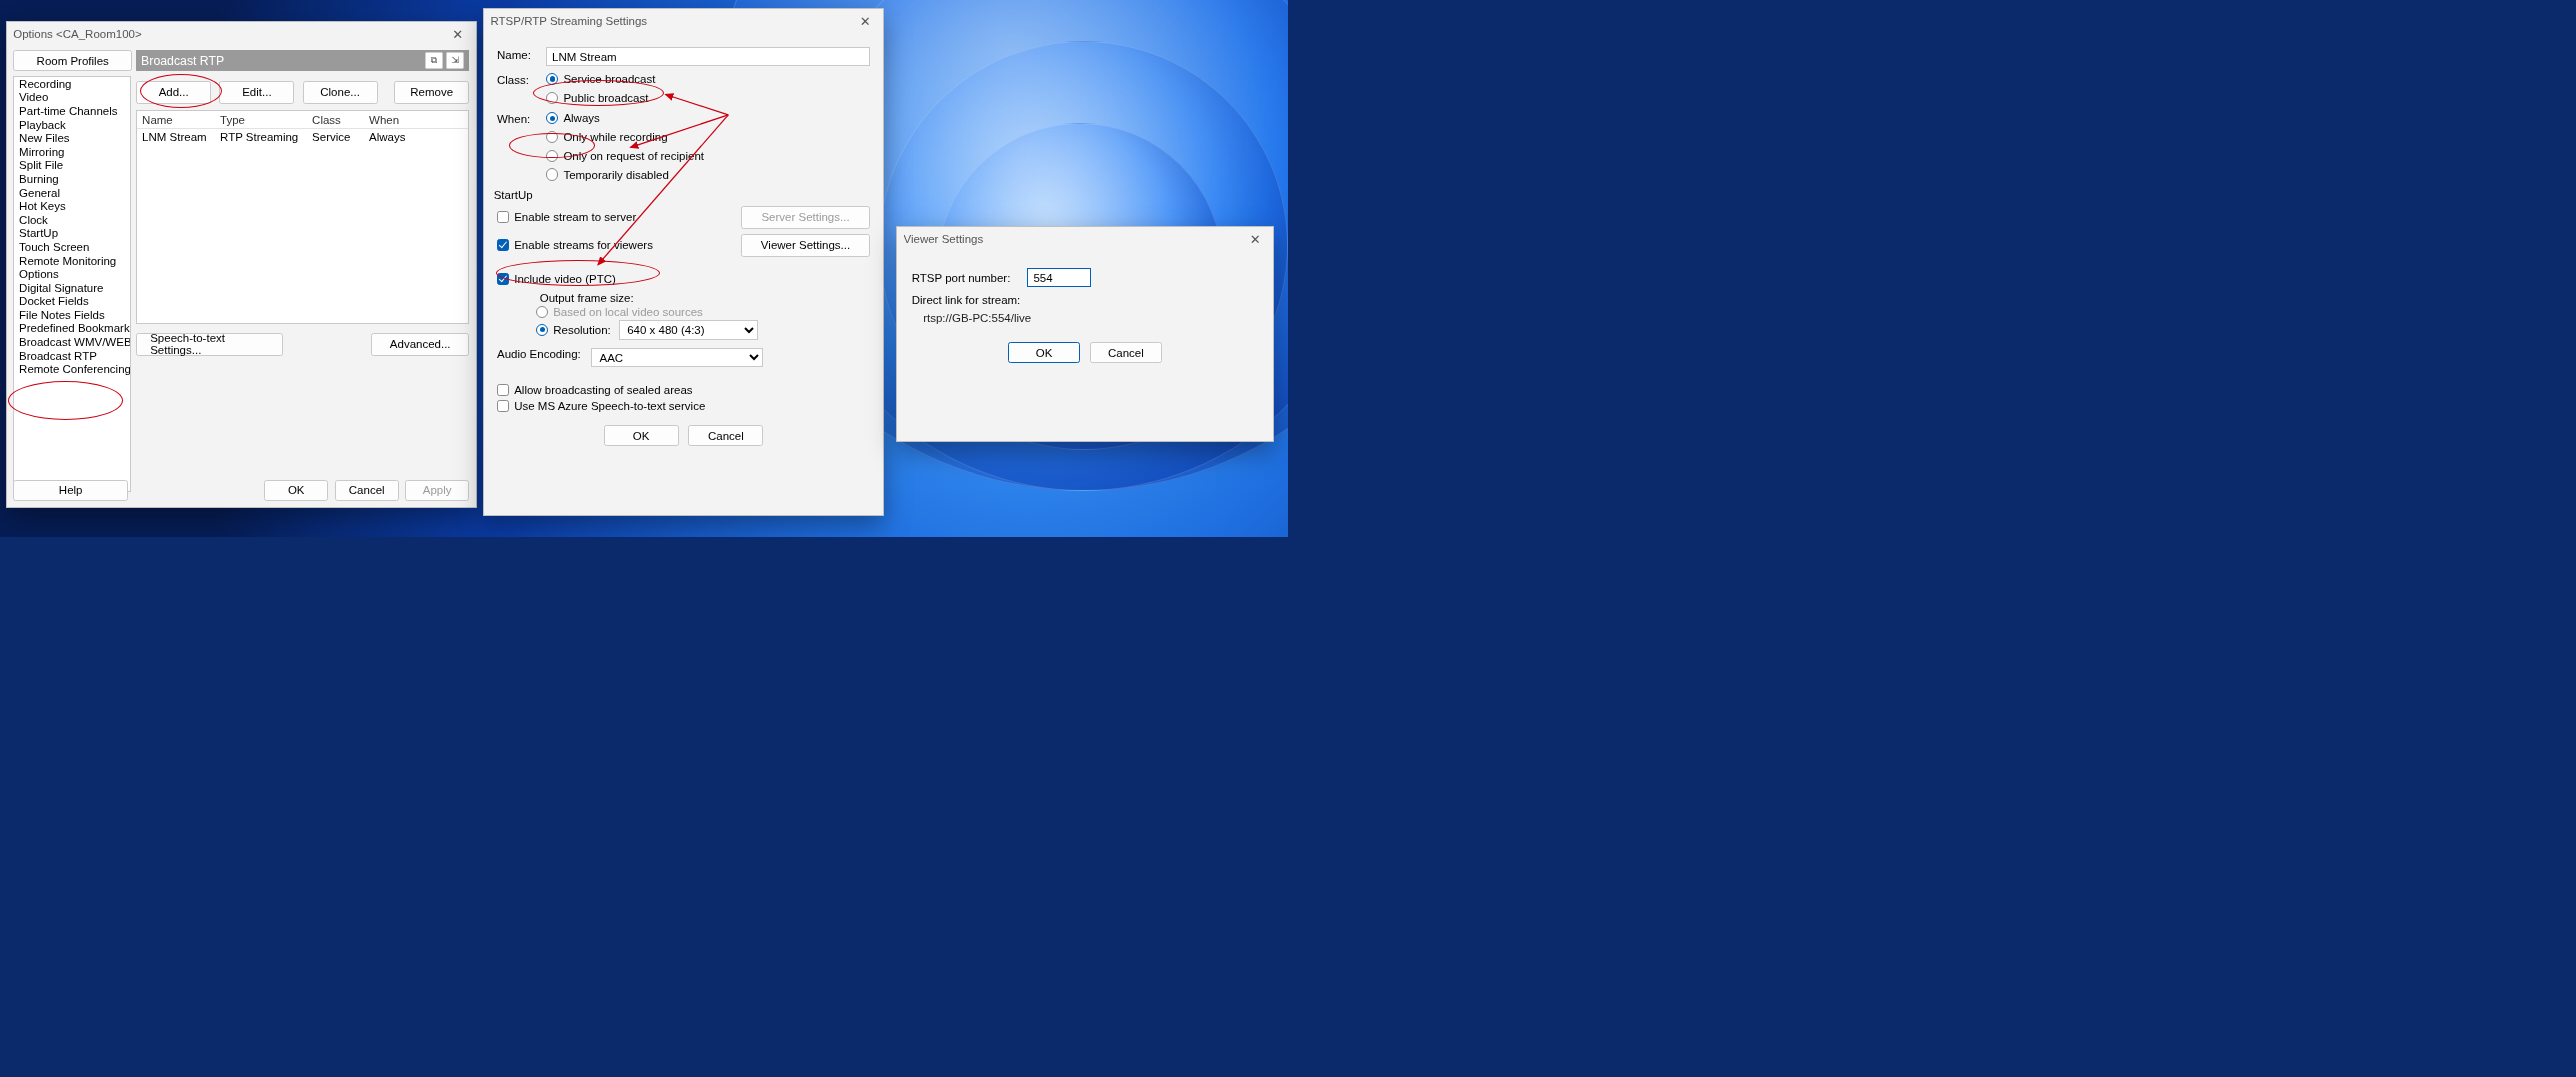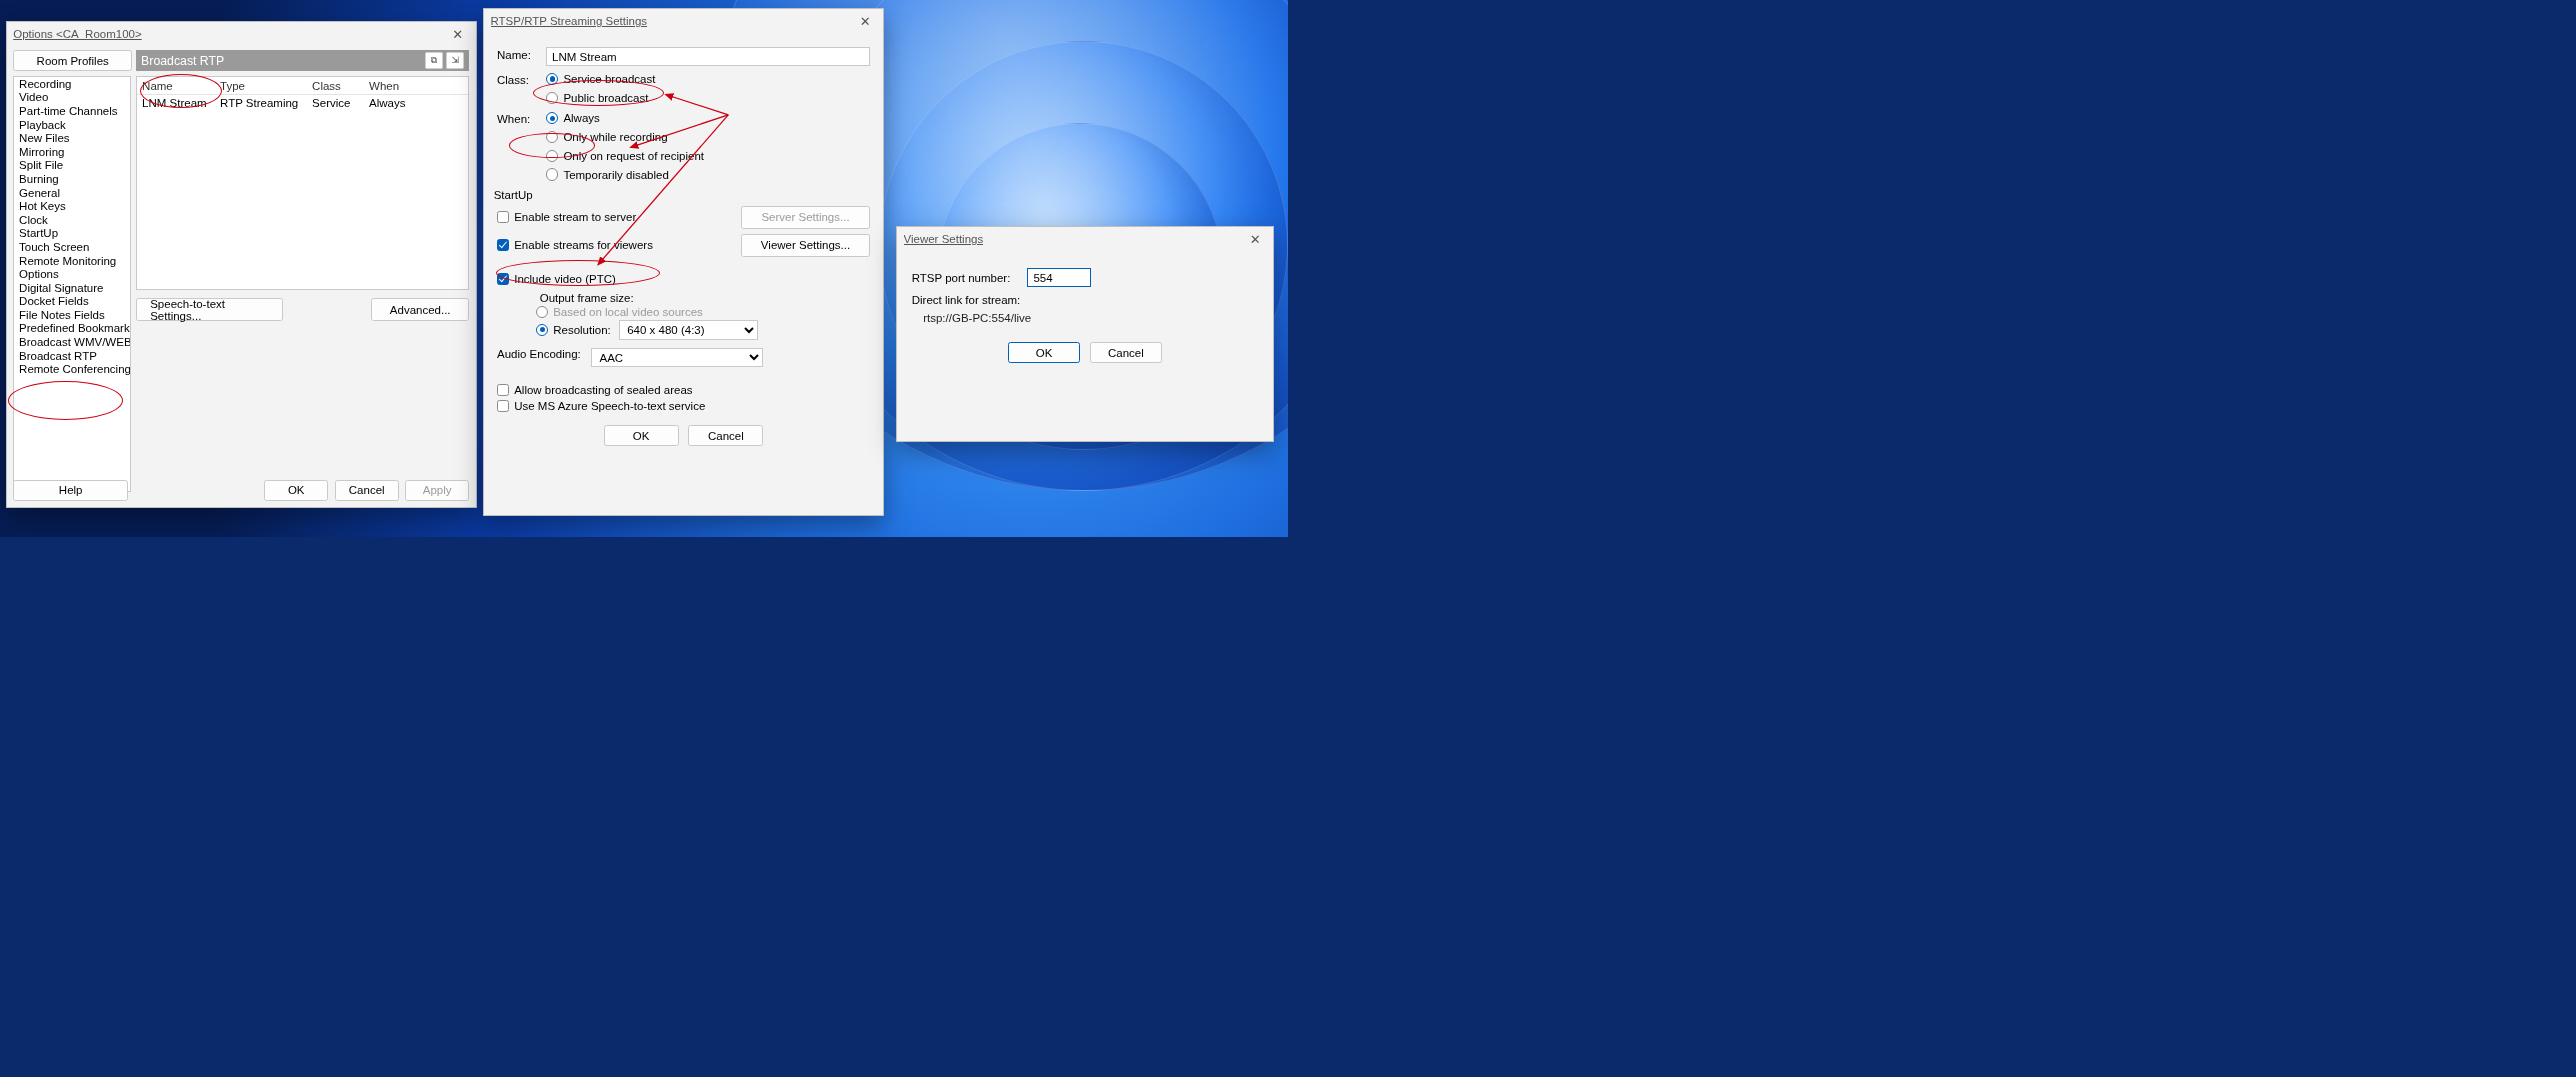--- a/index.html
+++ b/index.html
@@ -14,21 +14,21 @@
   .petal { position:absolute; border-radius:50%; border:0.8px solid rgba(255,255,255,.15);
            background:radial-gradient(circle at 40% 40%, rgba(255,255,255,.35), rgba(30,120,255,.2) 50%, rgba(10,50,160,.6) 90%); }
   .p1{width:737px;height:737px; right:-164px; top:-246px;}
   .p2{width:573px;height:573px; right:-82px; top:-82px;}
   .p3{width:409px;height:409px; right:0px;  top:41px;}
   .p4{width:286px;height:286px; right:65px; top:123px;}
 
   
   .window { position: absolute; background: #f3f3f3; border: 0.8px solid #bfbfbf; box-shadow: 0 9.8px 24.6px rgba(0,0,0,.35); }
   .titlebar { height: 24.6px; display:flex; align-items:center; justify-content:space-between; padding:0 4.9px 0 6.5px; background:#f3f3f3; color:#555;}
-  .titlebar .title { white-space:nowrap; overflow:hidden; text-overflow:ellipsis;text-decoration:underline; }
+  .titlebar .title { white-space:nowrap; overflow:hidden; text-overflow:ellipsis; }
   .close-x { width:26px; text-align:center; color:#555; cursor:default; font-size:13px;}
 
   .btn { display:inline-flex; align-items:center; justify-content:center; height:21px; padding:0 13px;
          background:#fdfdfd; border:0.8px solid #c9c9c9; border-radius:2.5px; cursor:default; }
   .btn.disabled{ color:#9b9b9b; }
   .btn.primary{ border-color:#005fb8; }
 
   input[type=text].field { height:19.6px; border:0.8px solid #c9c9c9; background:#fff; padding:0 4.9px; }
   select.field{ height:19.6px; border:0.8px solid #c9c9c9; background:#fff; padding:0 3.3px;}
 
@@ -142,20 +142,27 @@
       <div class="item">Digital Signature</div>
       <div class="item">Docket Fields</div>
       <div class="item">File Notes Fields</div>
       <div class="item">Predefined Bookmark</div>
       <div class="item">Broadcast WMV/WEB</div>
       <div class="item selected">Broadcast RTP</div>
       <div class="item">Remote Conferencing</div>
     </div>
 
     <div class="right-pane">
+      <div class="toolbar-row">
+        <div class="btn">Add...</div>
+        <div class="btn">Edit...</div>
+        <div class="btn">Clone...</div>
+        <div class="filler"></div>
+        <div class="btn">Remove</div>
+      </div>
       <div class="grid">
         <div class="hdr">
           <div class="cName">Name</div>
           <div class="cType">Type</div>
           <div class="cClass">Class</div>
           <div class="cWhen">When</div>
         </div>
         <div class="row">
           <div class="cName">LNM Stream</div>
           <div class="cType">RTP Streaming</div>

